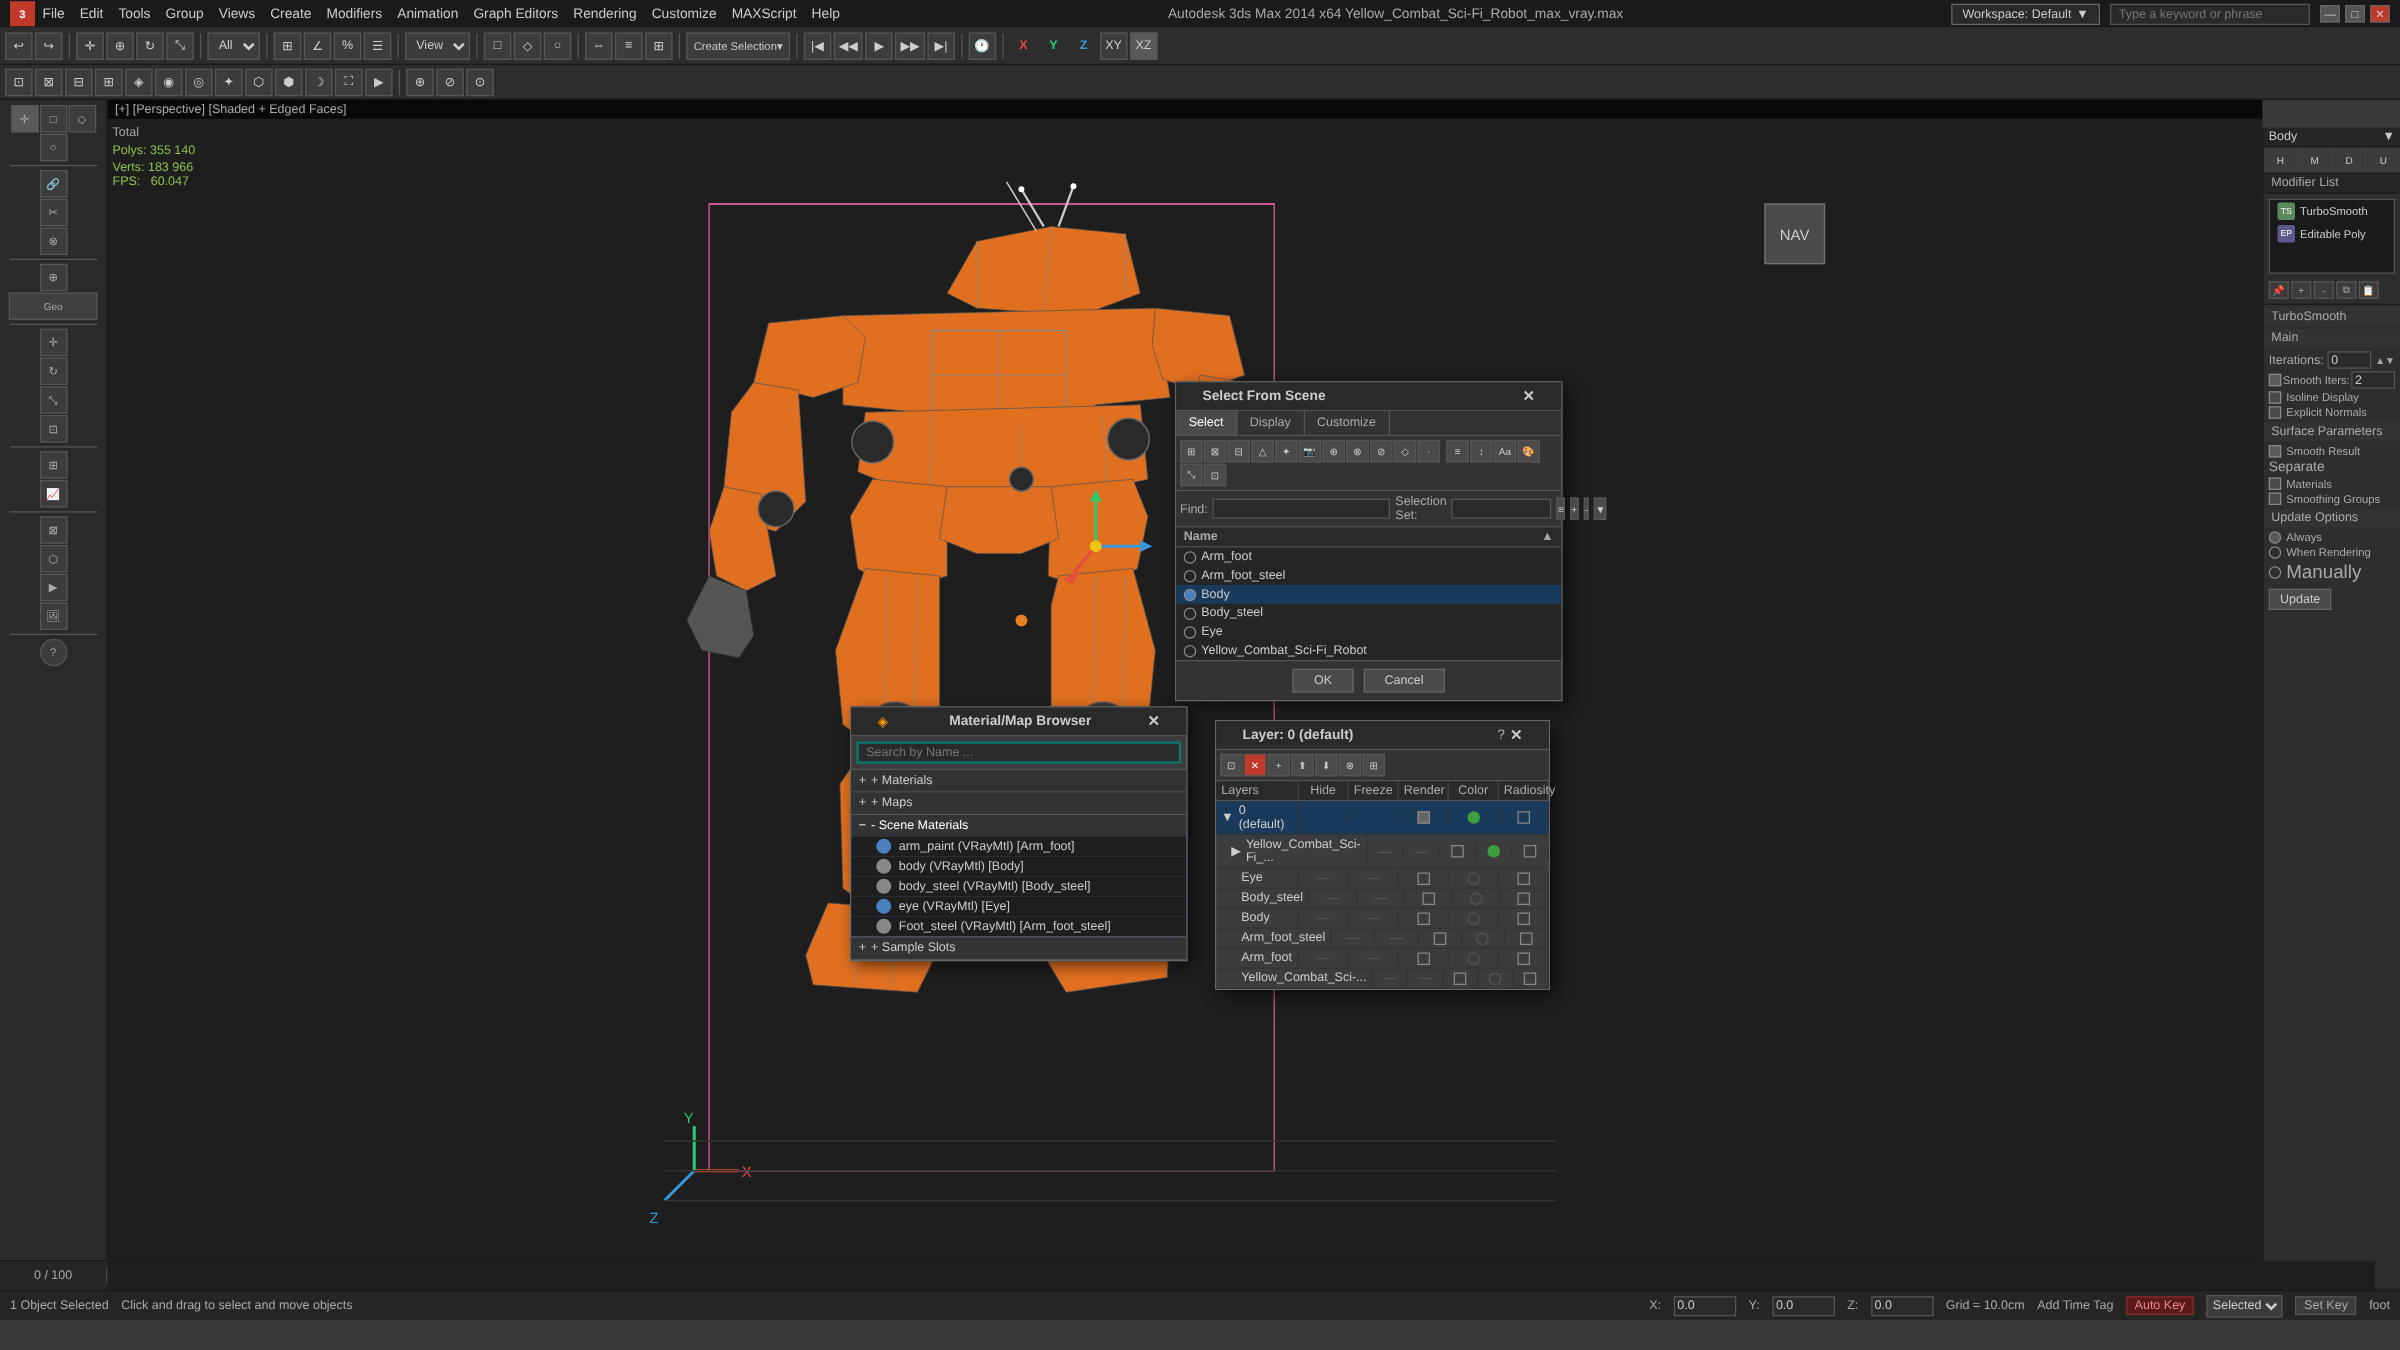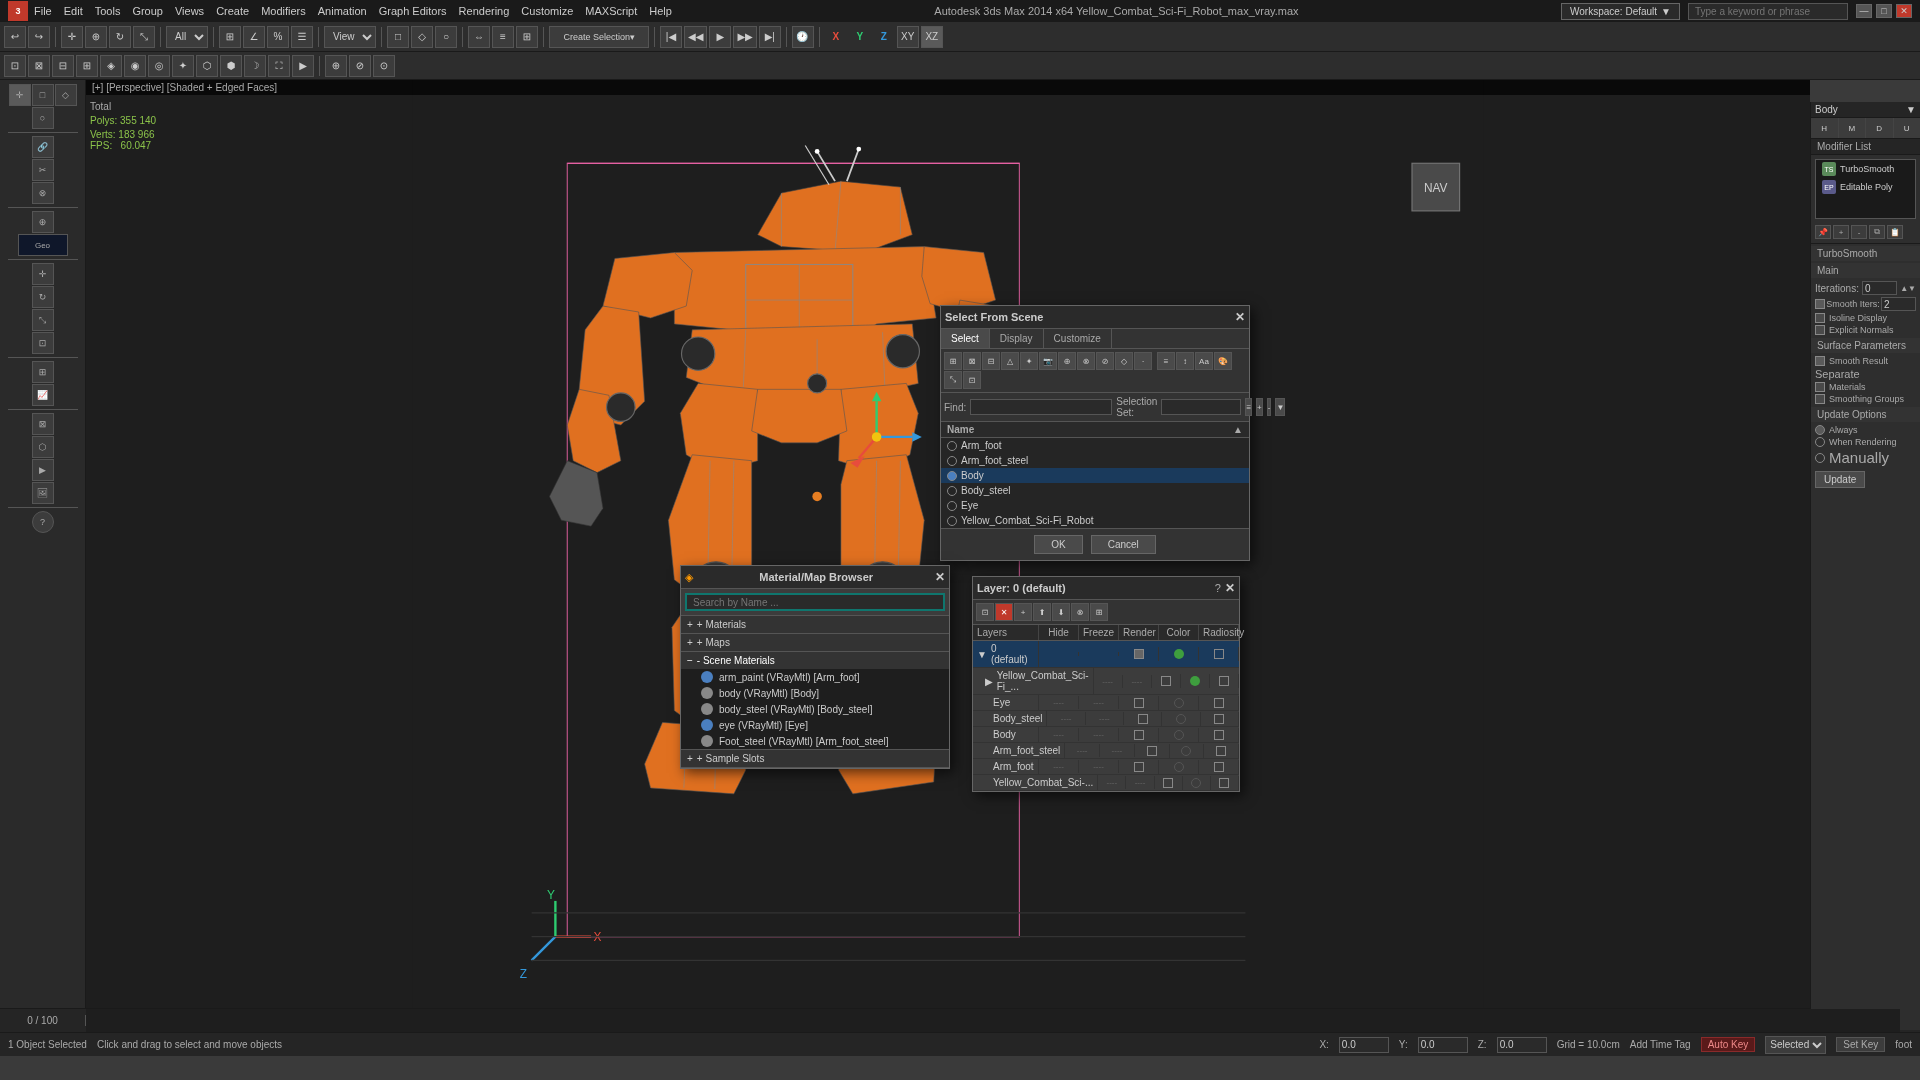--- a/index.html
+++ b/index.html
@@ -33,21 +33,21 @@
     
     #viewport { flex: 1; background: #1e1e1e; position: relative; overflow: hidden; }
     .viewport-header { background: rgba(0,0,0,0.7); padding: 2px 6px; font-size: 10px; color: #aaa; position: absolute; top: 0; left: 0; right: 0; z-index: 2; }
     .viewport-stats { position: absolute; top: 20px; left: 4px; font-size: 10px; color: #8bc34a; z-index: 2; line-height: 1.4; }
     .viewport-fps { position: absolute; top: 60px; left: 4px; font-size: 10px; color: #8bc34a; z-index: 2; }
     #robot-svg { width: 100%; height: 100%; }
     #status-bar { height: 24px; background: #252525; border-top: 1px solid #1a1a1a; display: flex; align-items: center; padding: 0 8px; font-size: 10px; color: #aaa; gap: 10px; }
 
     
     #select-from-scene { position: absolute; top: 305px; left: 940px; width: 310px; background: #3c3c3c; border: 1px solid #666; z-index: 100; box-shadow: 4px 4px 12px rgba(0,0,0,0.6); }
-    .dialog-titlebar { background: #2a2a2a; padding: 4px 4px; display: flex; align-items: center; justify-content: space-between; border-bottom: 1px solid #555; }
+    .dialog-titlebar { background: #2a2a2a; padding: 4px 21px; display: flex; align-items: center; justify-content: space-between; border-bottom: 1px solid #555; }
     .dialog-title { color: #ccc; font-size: 11px; font-weight: bold; }
     .dialog-close { color: #ccc; cursor: pointer; font-size: 12px; font-weight: bold; }
     .dialog-tabs { display: flex; border-bottom: 1px solid #555; background: #333; }
     .dialog-tab { padding: 4px 10px; font-size: 10px; color: #aaa; cursor: pointer; border-right: 1px solid #555; }
     .dialog-tab.active { background: #4a4a4a; color: #fff; }
     .dialog-toolbar { display: flex; gap: 1px; padding: 3px; background: #333; border-bottom: 1px solid #555; flex-wrap: wrap; }
     .dialog-tool-btn { width: 18px; height: 18px; background: #4a4a4a; border: 1px solid #555; display: flex; align-items: center; justify-content: center; font-size: 8px; color: #ccc; cursor: pointer; }
     .dialog-find-row { display: flex; align-items: center; gap: 4px; padding: 3px; background: #333; border-bottom: 1px solid #555; }
     .dialog-find-label { color: #aaa; font-size: 10px; }
     .dialog-find-input { flex: 1; background: #2a2a2a; border: 1px solid #555; color: #ccc; font-size: 10px; padding: 1px 4px; height: 16px; }
@@ -178,21 +178,21 @@
   </select>
   <div class="toolbar-separator"></div>
   <button class="toolbar-btn">□</button>
   <button class="toolbar-btn">◇</button>
   <button class="toolbar-btn">○</button>
   <div class="toolbar-separator"></div>
   <button class="toolbar-btn">⇔</button>
   <button class="toolbar-btn">≡</button>
   <button class="toolbar-btn">⊞</button>
   <div class="toolbar-separator"></div>
-  <button class="toolbar-btn" style="width: 100px; font-size: 9px;">Create Selection▾</button>
+  <button class="toolbar-btn" style="width: 83px; font-size: 9px;">Create Selection▾</button>
   <div class="toolbar-separator"></div>
 
   <button class="toolbar-btn">|◀</button>
   <button class="toolbar-btn">◀◀</button>
   <button class="toolbar-btn">▶</button>
   <button class="toolbar-btn">▶▶</button>
   <button class="toolbar-btn">▶|</button>
   <div class="toolbar-separator"></div>
   <button class="toolbar-btn">🕐</button>
   <div class="toolbar-separator"></div>
@@ -233,21 +233,21 @@
       <button class="left-btn">□</button>
       <button class="left-btn">◇</button>
       <button class="left-btn">○</button>
     </div>
     <div style="width: 70px; height: 1px; background: #555; margin: 2px 0;"></div>
     <button class="left-btn">🔗</button>
     <button class="left-btn">✂</button>
     <button class="left-btn">⊗</button>
     <div style="width: 70px; height: 1px; background: #555; margin: 2px 0;"></div>
     <button class="left-btn">⊕</button>
-    <button class="left-btn" style="background: #0f172a; width: 50px; font-size: 8px; text-align: right;">Geo</button>
+    <button class="left-btn" style="background: #404040; width: 71px; font-size: 8px; text-align: right;">Geo</button>
     <div style="width: 70px; height: 1px; background: #555; margin: 2px 0;"></div>
     <button class="left-btn">✛</button>
     <button class="left-btn">↻</button>
     <button class="left-btn">⤡</button>
     <button class="left-btn">⊡</button>
     <div style="width: 70px; height: 1px; background: #555; margin: 2px 0;"></div>
     <button class="left-btn">⊞</button>
     <button class="left-btn">📈</button>
     <div style="width: 70px; height: 1px; background: #555; margin: 2px 0;"></div>
     <button class="left-btn">⊠</button>

